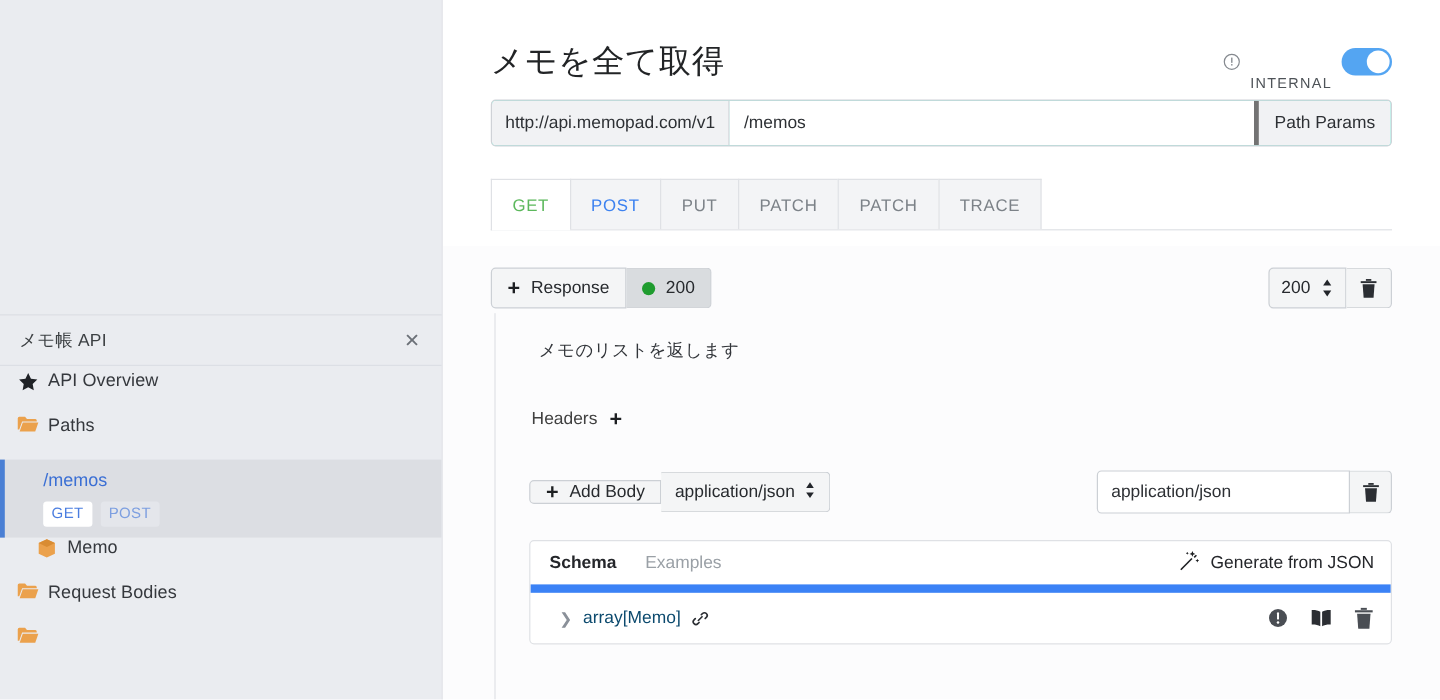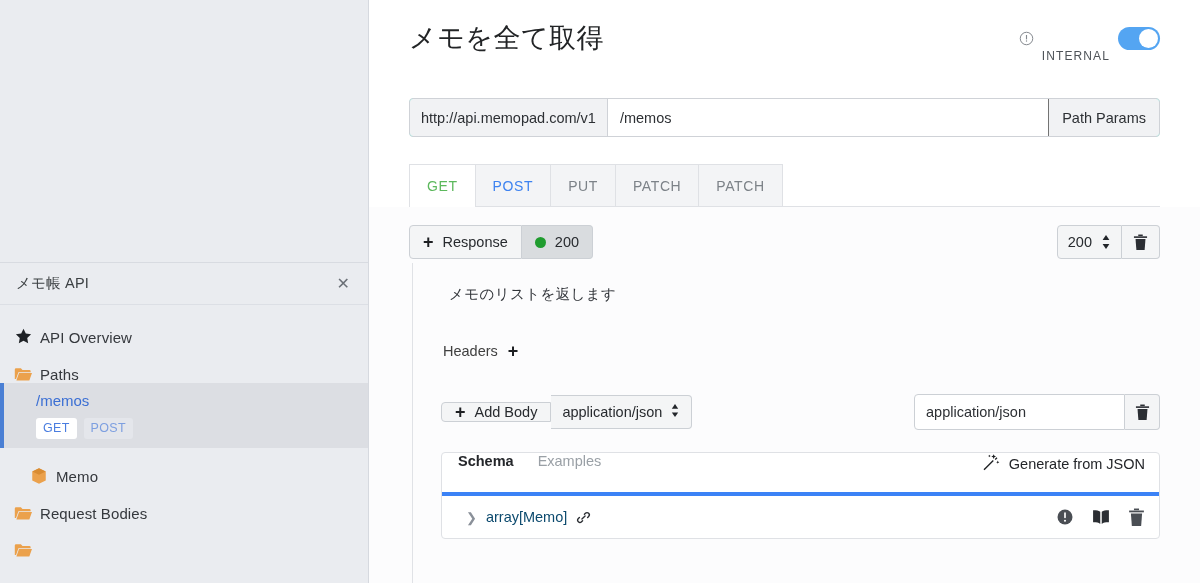--- a/index.html
+++ b/index.html
@@ -41,21 +41,21 @@
     letter-spacing: .2px;
   }
   .sidebar-close {
     font-size: 16px; color: #6b7077; cursor: pointer;
     line-height: 1; padding: 2px 4px;
     font-family: "DejaVu Sans", sans-serif;
   }
   .tree { flex: 1; overflow: hidden; background: #eaecf0; padding-top: 4px; }
 
   .tree-row {
-    display: flex; align-items: flex-end;
+    display: flex; align-items: flex-start;
     height: 37px;
     padding-left: 14px;
     cursor: pointer;
     position: relative;
   }
   .tree-row .ic {
     width: 26px; display: flex; align-items: center; justify-content: flex-start;
     flex: 0 0 26px;
   }
   .tree-label { font-size: 15px; color: #35383d; letter-spacing: .1px; }
@@ -83,21 +83,21 @@
   .chip.active { background: #ffffff; }
   .chip.inactive { background: #e4e6eb; color: #7d9fe0; }
 
   
   .main {
     flex: 1; height: 583px;
     background: #ffffff;
     position: relative;
     display: flex; flex-direction: column;
   }
-  .main-top { background: #ffffff; padding: 0 40px; flex: 0 0 auto; }
+  .main-top { background: #ffffff; padding: 13px 40px; flex: 0 0 auto; }
 
   .title-row {
     display: flex; align-items: center;
     padding-top: 18px; height: 58px;
   }
   .page-title {
     font-size: 27px; color: #222426; font-weight: normal;
     letter-spacing: .5px; flex: 1;
   }
   .internal-wrap { display: flex; align-items: center; gap: 8px; }
@@ -111,21 +111,21 @@
     flex: 0 0 42px;
   }
   .toggle .knob {
     position: absolute; top: 2px; right: 2px;
     width: 19px; height: 19px; border-radius: 50%;
     background: #ffffff;
   }
 
   
   .url-bar {
-    display: flex; margin-top: 40px;
+    display: flex; margin-top: 12px;
     border: 1px solid #cfd2d7; border-radius: 4px;
     height: 39px; overflow: hidden;
     background: #5eead4;
   }
   .url-base {
     background: #f1f2f4; color: #2d3034;
     font-size: 14.5px;
     display: flex; align-items: center;
     padding: 0 11px;
     border-right: 1px solid #cfd2d7;
@@ -136,21 +136,21 @@
     font-size: 14.5px; color: #2d3034;
     padding: 0 12px;
     font-family: "Liberation Sans", sans-serif;
     background: #fff;
   }
   .path-params-btn {
     background: #f1f2f4; color: #2d3034;
     font-size: 14.5px;
     display: flex; align-items: center;
     padding: 0 13px;
-    border-left: 1px solid #737373;
+    border-left: 4px solid #737373;
     cursor: pointer; white-space: nowrap;
   }
 
   
   .tabs {
     display: flex; margin-top: 27px;
     border-bottom: 1px solid #dfe1e5;
     position: relative;
   }
   .tab {
@@ -249,22 +249,22 @@
   }
 
   
   .schema-card {
     margin-top: 22px;
     border: 1px solid #dfe1e5; border-radius: 4px;
     background: #ffffff;
     overflow: hidden;
   }
   .schema-head {
-    display: flex; align-items: flex-start;
-    height: 43px; border-bottom: 4px solid #3b82f6;
+    display: flex; align-items: center;
+    height: 43px; border-bottom: 7px solid #3b82f6;
     padding: 0 14px 0 16px;
   }
   .schema-tab { font-size: 14.5px; color: #24262a; font-weight: bold; cursor: pointer; }
   .schema-tab.dim { color: #9aa0a6; font-weight: normal; margin-left: 24px; }
   .gen-json {
     display: flex; align-items: center; gap: 9px;
     font-size: 14.5px; color: #24262a; cursor: pointer;
   }
   .schema-row {
     display: flex; align-items: center;
@@ -379,20 +379,21 @@
         <input class="url-path" value="/memos" style="">
         <div class="path-params-btn">Path Params</div>
       </div>
 
       <div class="tabs">
         <div class="tab active">GET</div>
         <div class="tab post">POST</div>
         <div class="tab">PUT</div>
         <div class="tab">PATCH</div>
         <div class="tab">PATCH</div>
+        <div class="tab">TRACE</div>
       </div>
 
     </div>
 
     <div class="main-body">
 
       <div class="resp-toolbar">
         <div class="btn-group">
           <div class="btn first">
             <span class="plus">+</span>

